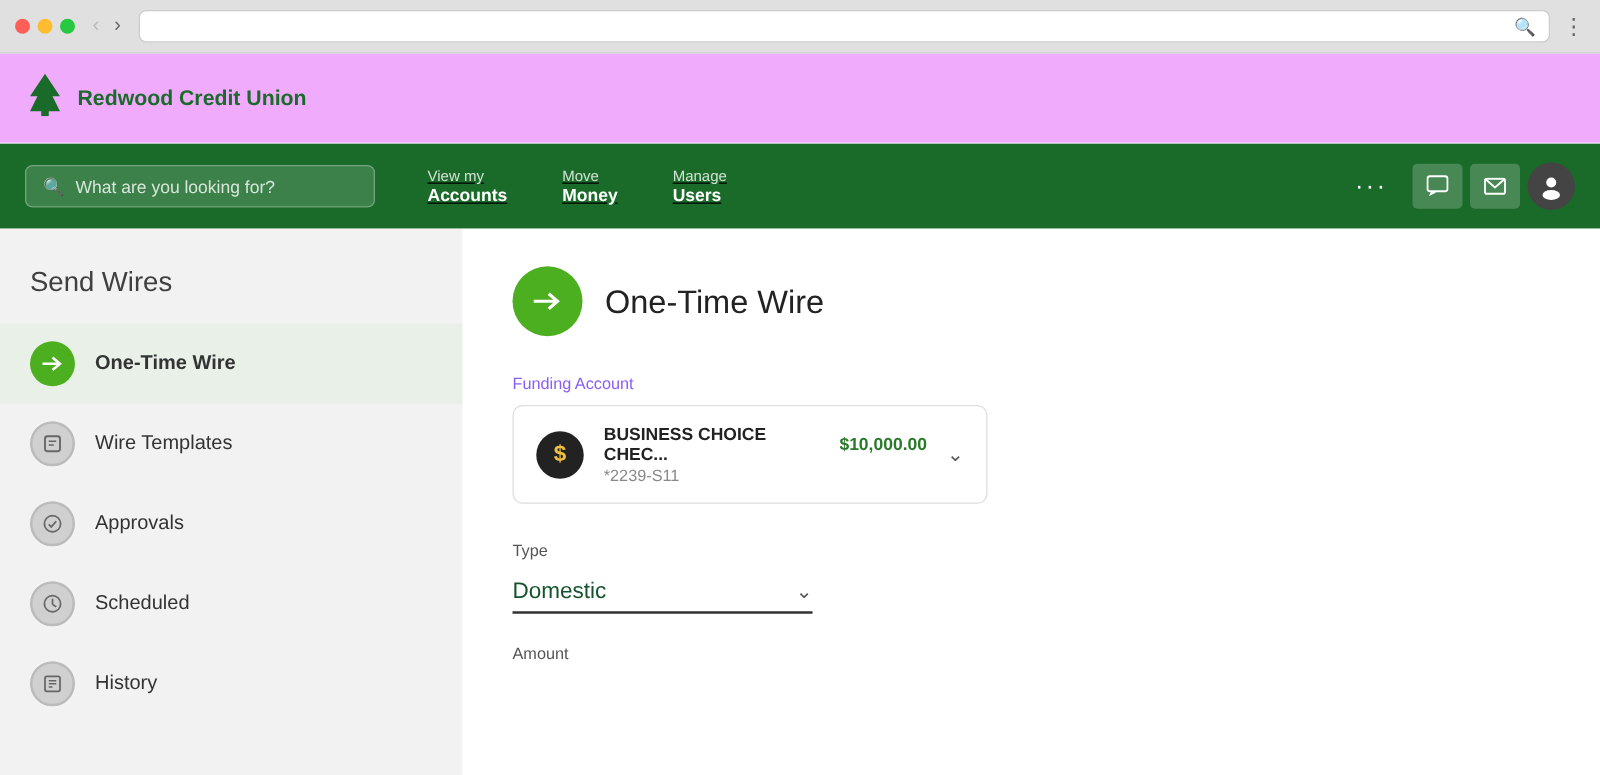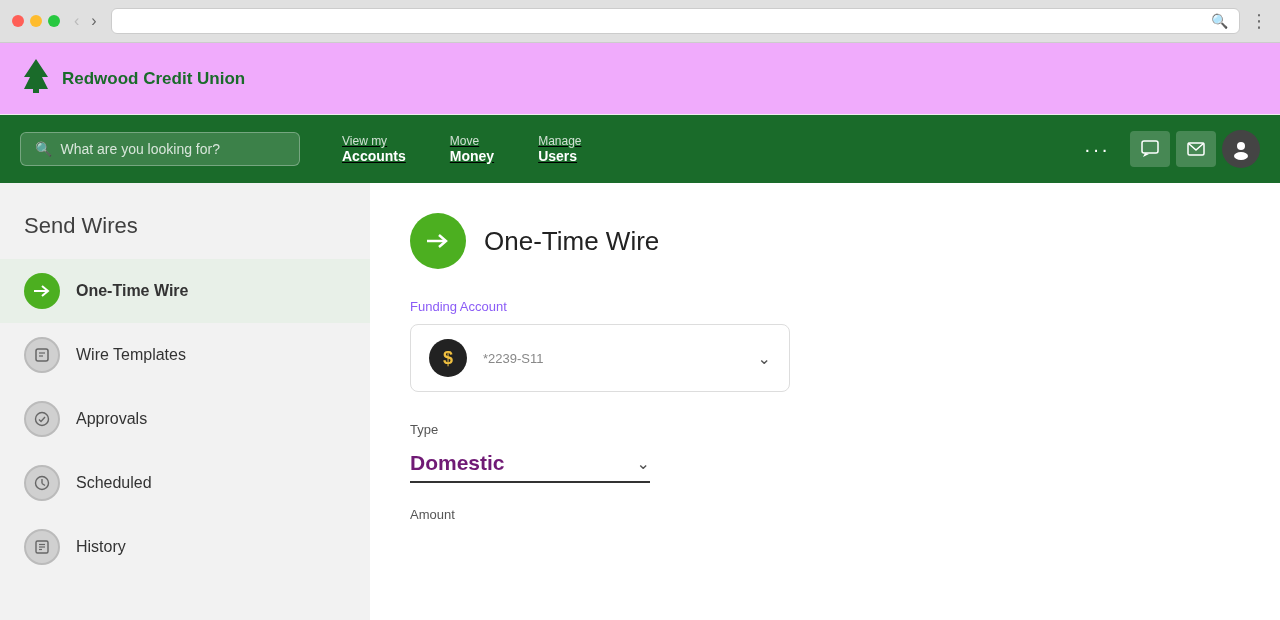--- a/index.html
+++ b/index.html
@@ -253,23 +253,22 @@
       display: flex;
       align-items: center;
       justify-content: space-between;
       border: none;
       border-bottom: 2px solid #333;
       padding: 6px 0;
       max-width: 240px;
       cursor: pointer;
     }
     .type-value {
-      font-size: 21px;
-      color: #701a75;
-      font-weight: bold;
+      font-size: 18px;
+      color: #14532d;
     }
     .type-chevron {
       color: #555;
       font-size: 16px;
     }
 
     .amount-label {
       font-size: 13px;
       color: #555;
       margin-top: 10px;
@@ -420,20 +419,24 @@
             <polyline points="13,3 20,9 13,15" stroke="white" stroke-width="2.5" fill="none"></polyline>
           </svg>
         </div>
         <h1 class="page-title">One-Time Wire</h1>
       </div>
 
       <div class="field-label">Funding Account</div>
       <div class="account-card">
         <div class="account-dollar-icon">$</div>
         <div class="account-info">
+          <div class="account-name-amount">
+            <span class="account-name">BUSINESS CHOICE CHEC...</span>
+            <span class="account-amount">$10,000.00</span>
+          </div>
           <div class="account-number">*2239-S11</div>
         </div>
         <span class="dropdown-chevron">⌄</span>
       </div>
 
       <div class="type-section">
         <div class="type-label">Type</div>
         <div class="type-select">
           <span class="type-value">Domestic</span>
           <span class="type-chevron">⌄</span>

